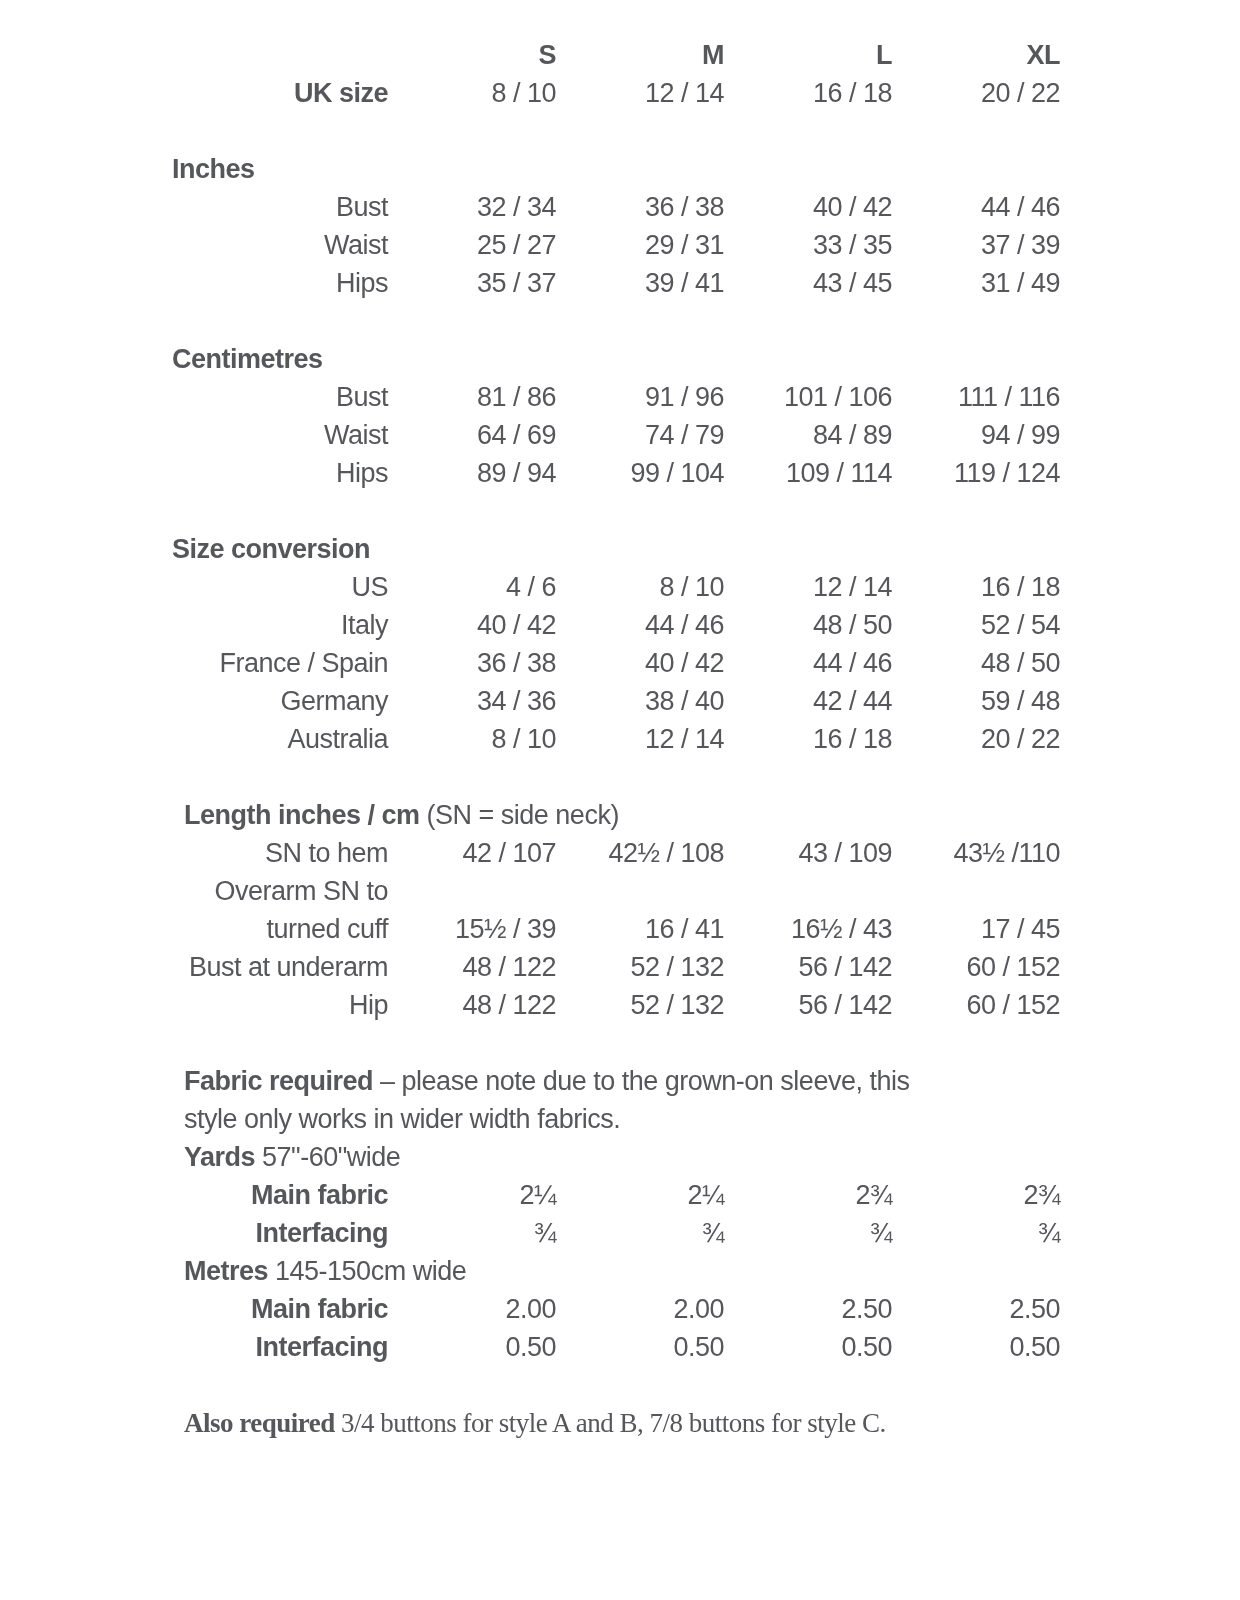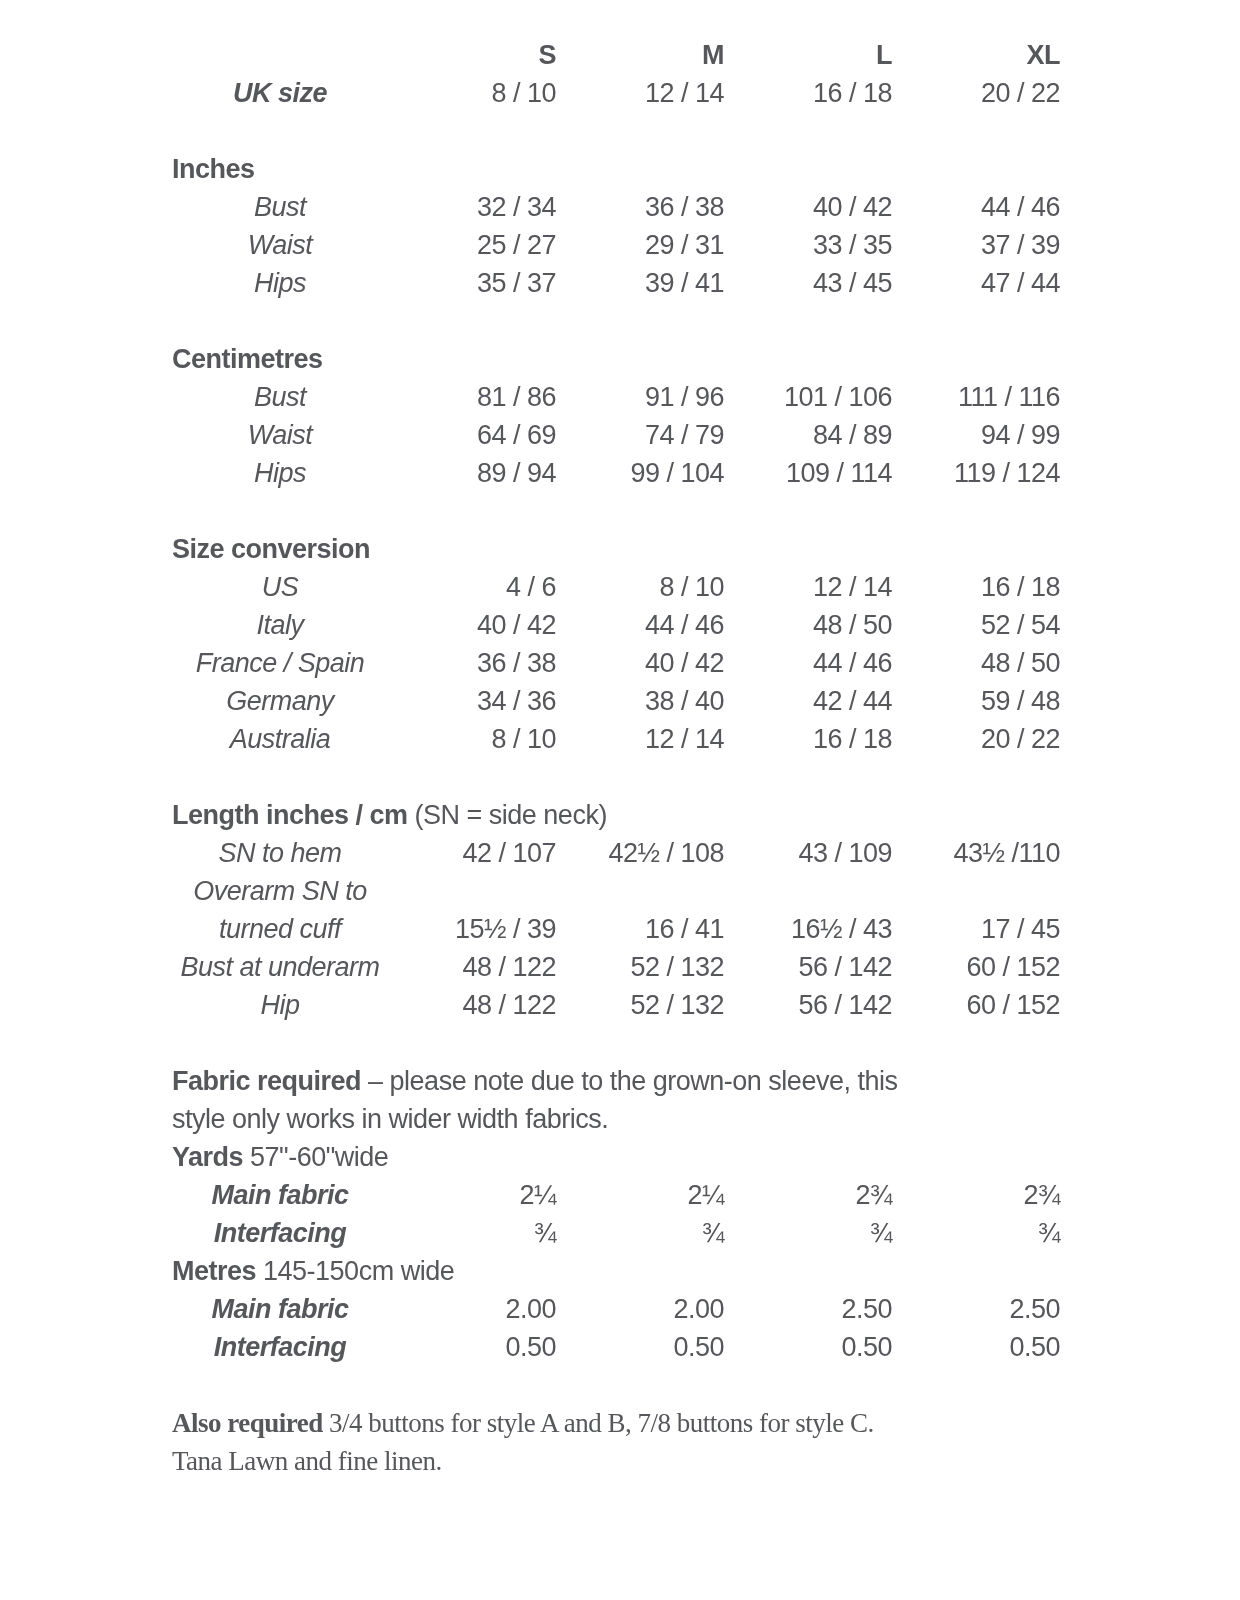--- a/index.html
+++ b/index.html
@@ -18,24 +18,24 @@
     font-size: 27px;
     line-height: 38px;
     letter-spacing: -0.5px;
   }
   .tbl { width: 888px; }
   .section { margin-top: 38px; }
   .row {
     display: grid;
     grid-template-columns: 216px 168px 168px 168px 168px;
   }
-  .row .label { text-align: center; white-space: nowrap; font-style: italic; }
+  .row .label { text-align: right; white-space: nowrap; }
   .row .val   { text-align: right; white-space: nowrap; }
   .bold { font-weight: bold; }
-  .line { white-space: nowrap; }
+  .line { white-space: nowrap; margin-left: 12px; }
   .para { width: 900px; font-family: Liberation Serif, serif; }
 </style>
 </head>
 <body>
 
 <div id="page" style="color: rgb(86, 87, 91); background: rgb(255, 255, 255);">
 
   <div class="tbl">
     <div class="row">
       <div class="label"></div>
@@ -67,21 +67,21 @@
       <div class="val">25 / 27</div>
       <div class="val">29 / 31</div>
       <div class="val">33 / 35</div>
       <div class="val">37 / 39</div>
     </div>
     <div class="row">
       <div class="label">Hips</div>
       <div class="val">35 / 37</div>
       <div class="val">39 / 41</div>
       <div class="val">43 / 45</div>
-      <div class="val">47 / 44</div>
+      <div class="val">31 / 49</div>
     </div>
   </div>
 
   <div class="tbl section">
     <div class="bold">Centimetres</div>
     <div class="row">
       <div class="label">Bust</div>
       <div class="val">81 / 86</div>
       <div class="val">91 / 96</div>
       <div class="val">101 / 106</div>
@@ -207,16 +207,15 @@
       <div class="label bold">Interfacing</div>
       <div class="val">0.50</div>
       <div class="val">0.50</div>
       <div class="val">0.50</div>
       <div class="val">0.50</div>
     </div>
   </div>
 
   <div class="para section">
     <div class="line"><span class="bold">Also required</span><span> 3/4 buttons for style A and B, 7/8 buttons for style C.</span></div>
-    <div class="line">Tana Lawn and fine linen.</div>
   </div>
 
 </div>
 
 </body></html>

